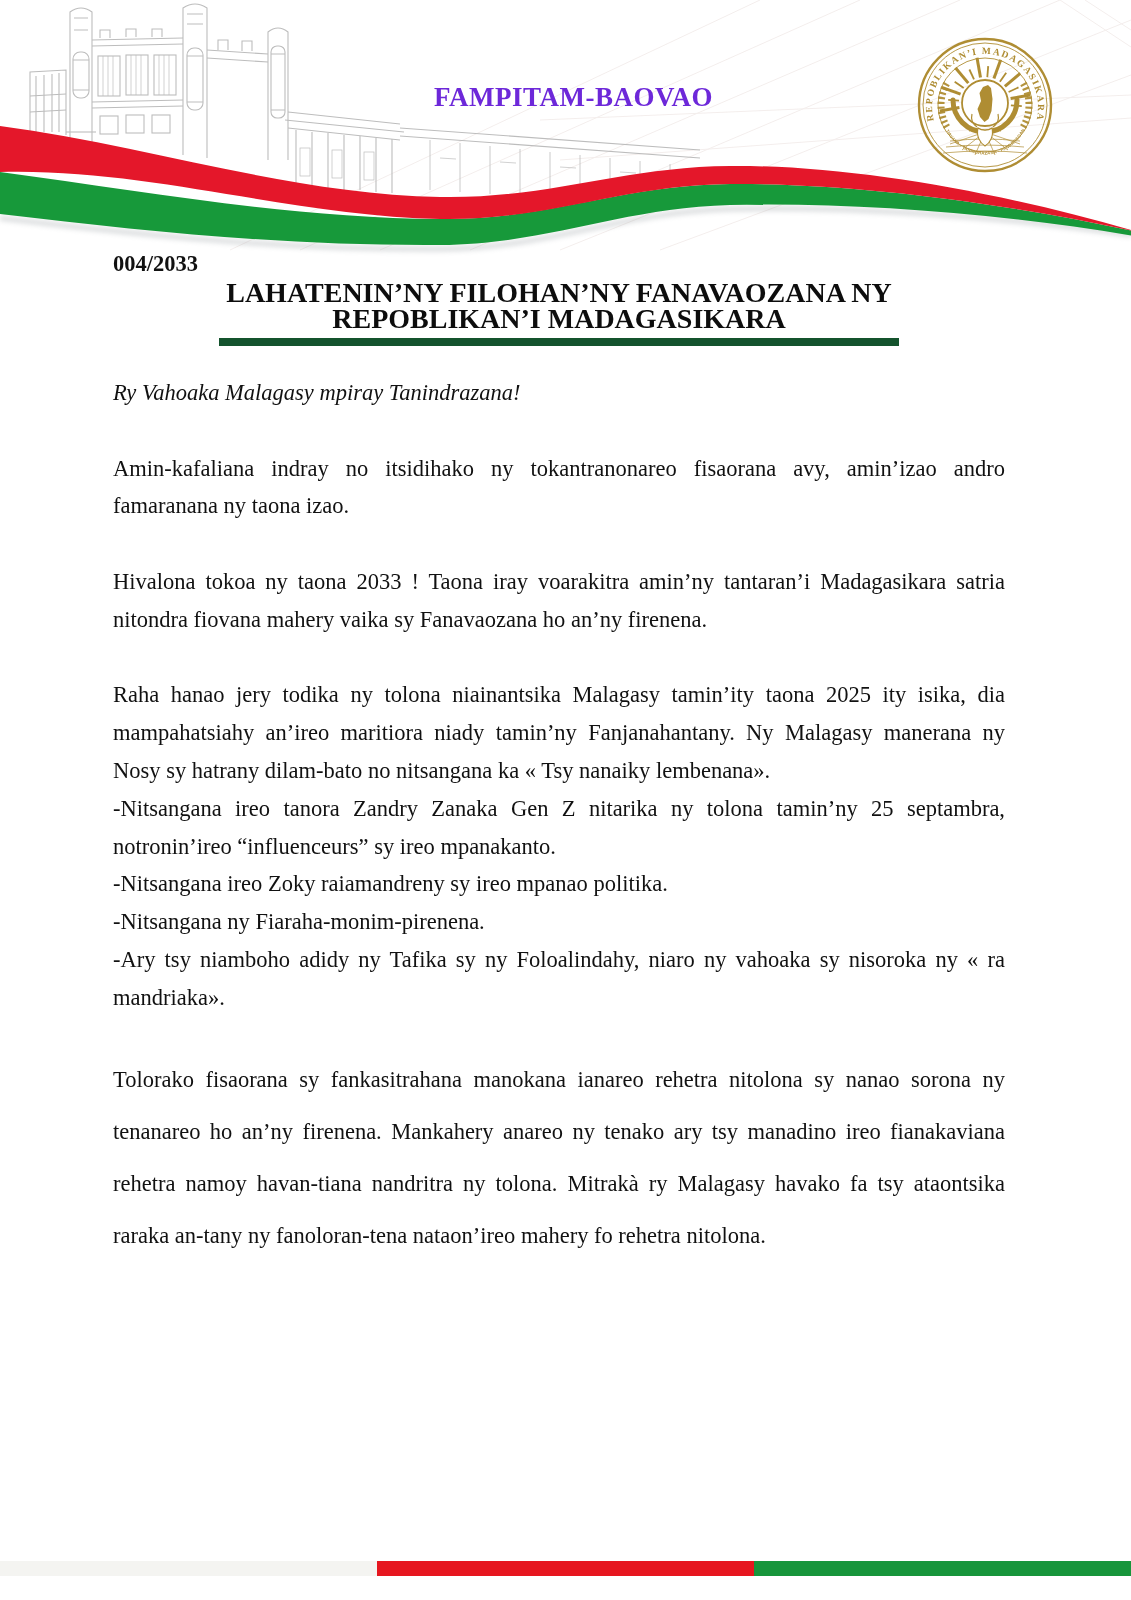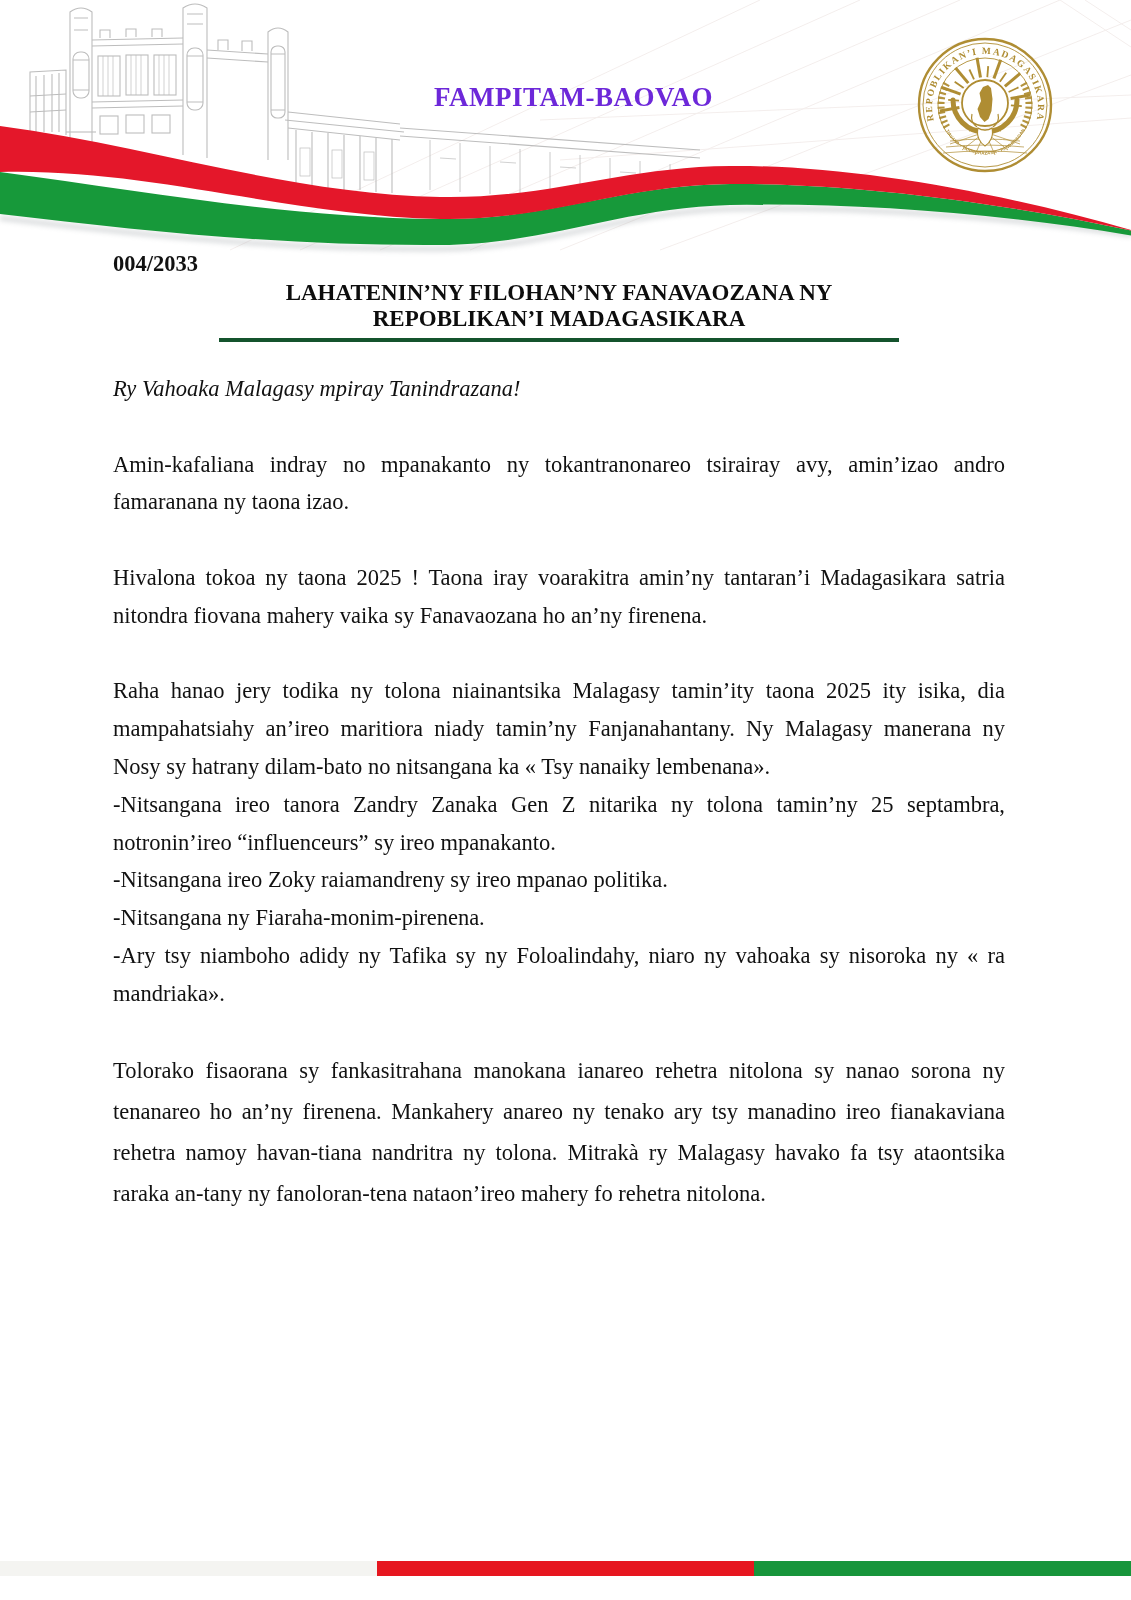--- a/index.html
+++ b/index.html
@@ -9,27 +9,27 @@
   }
   .header-svg{position:absolute;top:0;left:0;display:block;}
   .masthead{
     position:absolute;top:82px;left:8px;width:100%;text-align:center;
     font-size:27px;font-weight:bold;letter-spacing:.5px;color:#6d28d9;
   }
   .content{position:absolute;left:113px;top:250px;width:892px;}
   .ref{font-size:22.5px;font-weight:bold;line-height:28px;}
   .title-block{
     width:680px;margin:2px auto 0;text-align:center;
-    font-size:23px;font-weight:bold;line-height:26px;
-    border-bottom:4px solid #14532d;padding-bottom:6px;color:#0d0d0d;
+    font-size:28px;font-weight:bold;line-height:26px;
+    border-bottom:8px solid #14532d;padding-bottom:6px;color:#0d0d0d;
   }
   .salutation{margin-top:28px;font-size:22.5px;line-height:37.8px;font-style:italic;}
   .para{font-size:22.5px;line-height:37.8px;text-align:justify;margin:37.8px 0 0 0;}
   .line-item{font-size:22.5px;line-height:37.8px;text-align:justify;margin:0;font-family:Liberation Serif, serif;}
-  .closing{font-size:22.5px;line-height:41px;text-align:justify;margin:37.8px 0 0 0;}
+  .closing{font-size:22.5px;line-height:52px;text-align:justify;margin:37.8px 0 0 0;}
   .footer-bar{position:absolute;left:0;top:1561px;width:1131px;height:15px;display:flex;}
   .footer-bar .seg{flex:1;height:100%;}
   .seg-white{background:#F4F4F1;}
   .seg-red{background:#E6161F;}
   .seg-green{background:#17953B;}
 </style>
 </head>
 <body>
 
 <div class="page">
@@ -182,22 +182,22 @@
 
     <div class="ref">004/2033</div>
 
     <div class="title-block">
       <div>LAHATENIN’NY FILOHAN’NY FANAVAOZANA NY</div>
       <div>REPOBLIKAN’I MADAGASIKARA</div>
     </div>
 
     <div class="salutation">Ry Vahoaka Malagasy mpiray Tanindrazana!</div>
 
-    <p class="para">Amin-kafaliana indray no mpanakanto ny tokantranonareo tsirairay avy, amin’izao andro famaranana ny taona izao.</p>
-    <p class="para">Hivalona tokoa ny taona 2025 ! Taona iray voarakitra amin’ny tantaran’i Madagasikara satria nitondra fiovana mahery vaika sy Fanavaozana ho an’ny firenena.</p>
+    <p class="para">Amin-kafaliana indray no itsidihako ny tokantranonareo fisaorana avy, amin’izao andro famaranana ny taona izao.</p>
+    <p class="para">Hivalona tokoa ny taona 2033 ! Taona iray voarakitra amin’ny tantaran’i Madagasikara satria nitondra fiovana mahery vaika sy Fanavaozana ho an’ny firenena.</p>
     <p class="para">Raha hanao jery todika ny tolona niainantsika Malagasy tamin’ity taona 2025 ity isika, dia mampahatsiahy an’ireo maritiora niady tamin’ny Fanjanahantany. Ny Malagasy manerana ny Nosy sy hatrany dilam-bato no nitsangana ka « Tsy nanaiky lembenana».</p>
 
     <p class="line-item">-Nitsangana ireo tanora Zandry Zanaka Gen Z nitarika ny tolona tamin’ny 25 septambra, notronin’ireo “influenceurs” sy ireo mpanakanto.</p>
     <p class="line-item">-Nitsangana ireo Zoky raiamandreny sy ireo mpanao politika.</p>
     <p class="line-item">-Nitsangana ny Fiaraha-monim-pirenena.</p>
     <p class="line-item">-Ary tsy niamboho adidy ny Tafika sy ny Foloalindahy, niaro ny vahoaka sy nisoroka ny « ra mandriaka».</p>
 
     <p class="closing">Tolorako fisaorana sy fankasitrahana manokana ianareo rehetra nitolona sy nanao sorona ny tenanareo ho an’ny firenena. Mankahery anareo ny tenako ary tsy manadino ireo fianakaviana rehetra namoy havan-tiana nandritra ny tolona. Mitrakà ry Malagasy havako fa tsy ataontsika raraka an-tany ny fanoloran-tena nataon’ireo mahery fo rehetra nitolona.</p>
   </div>
 

